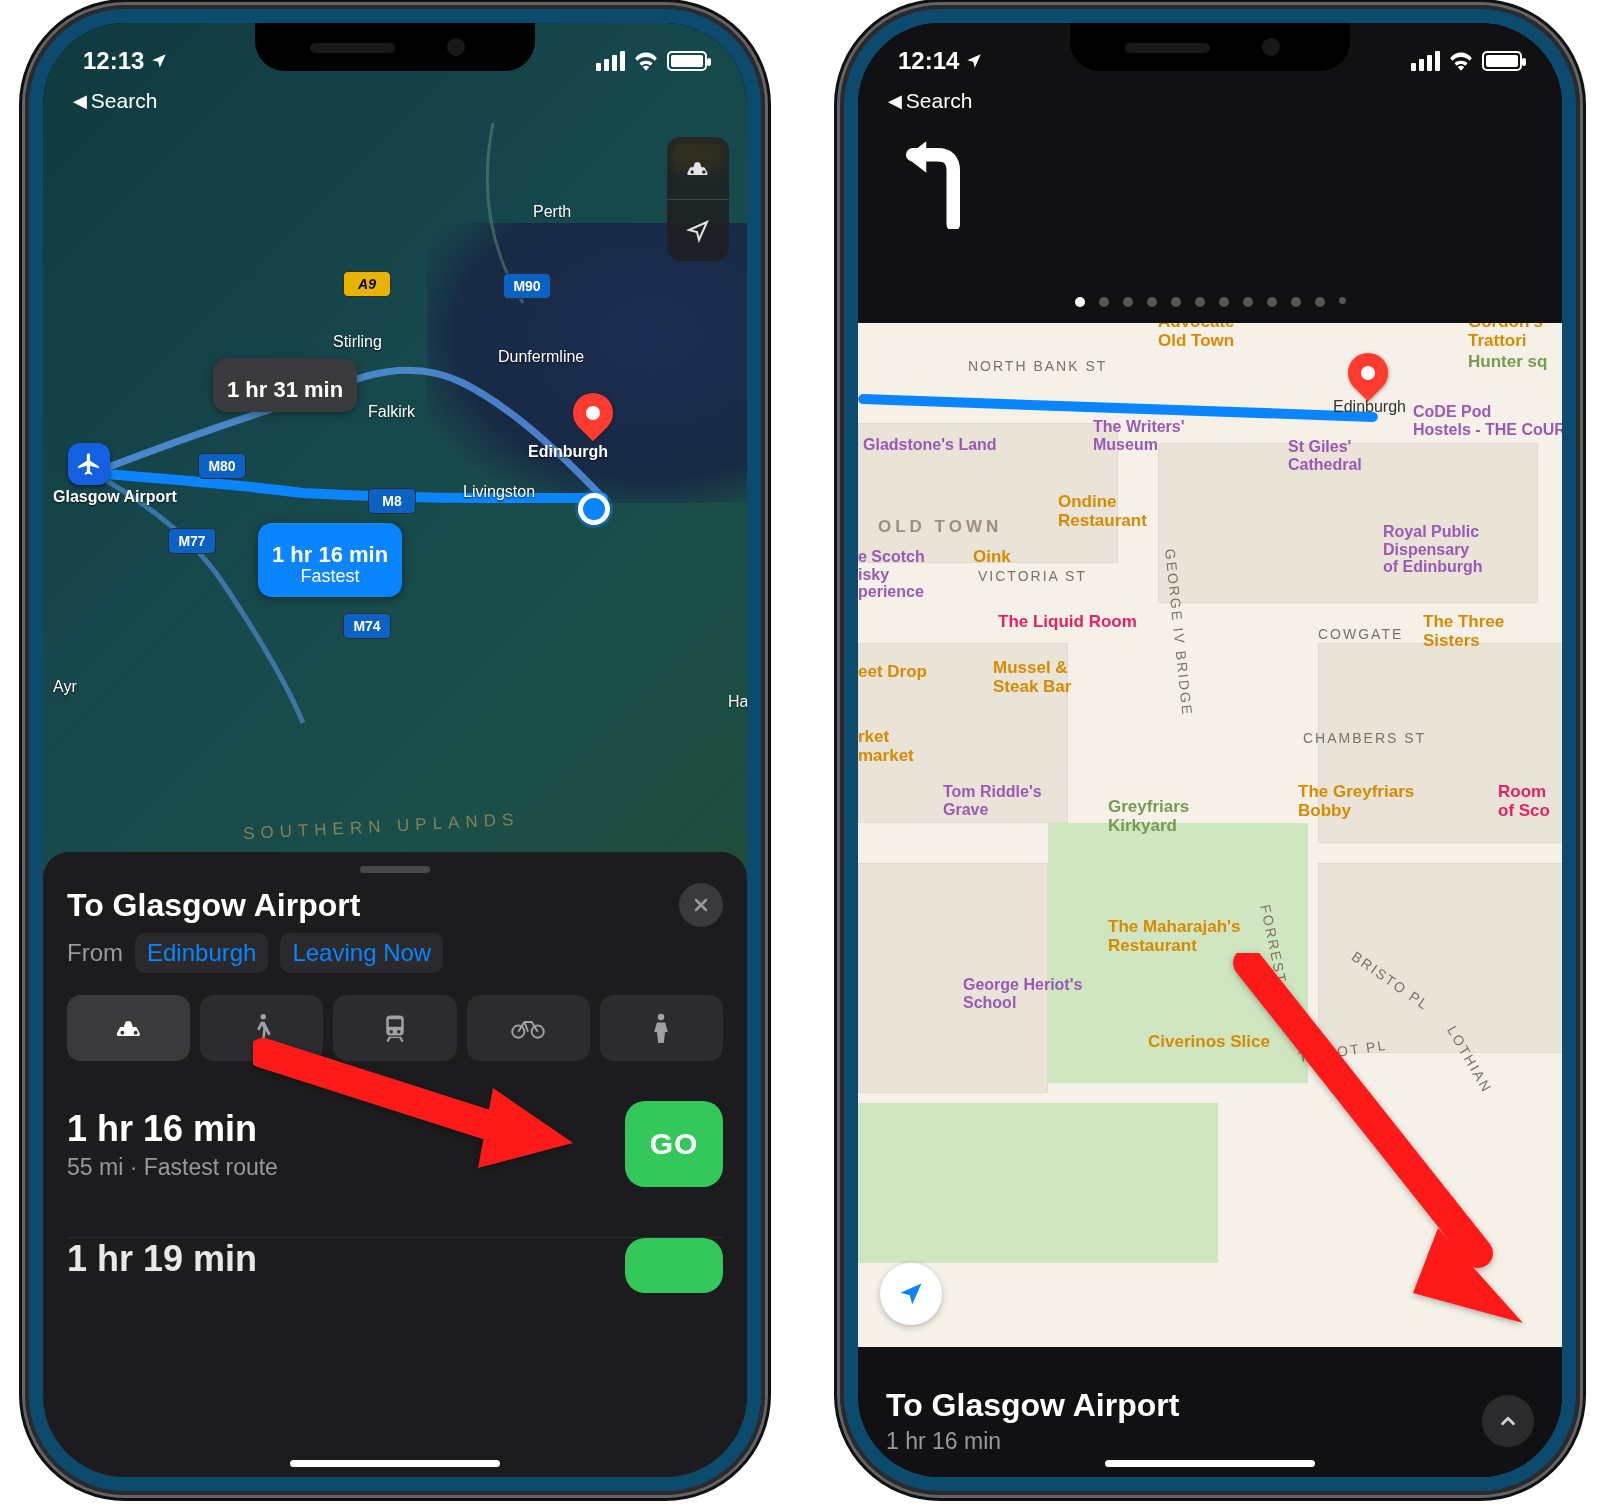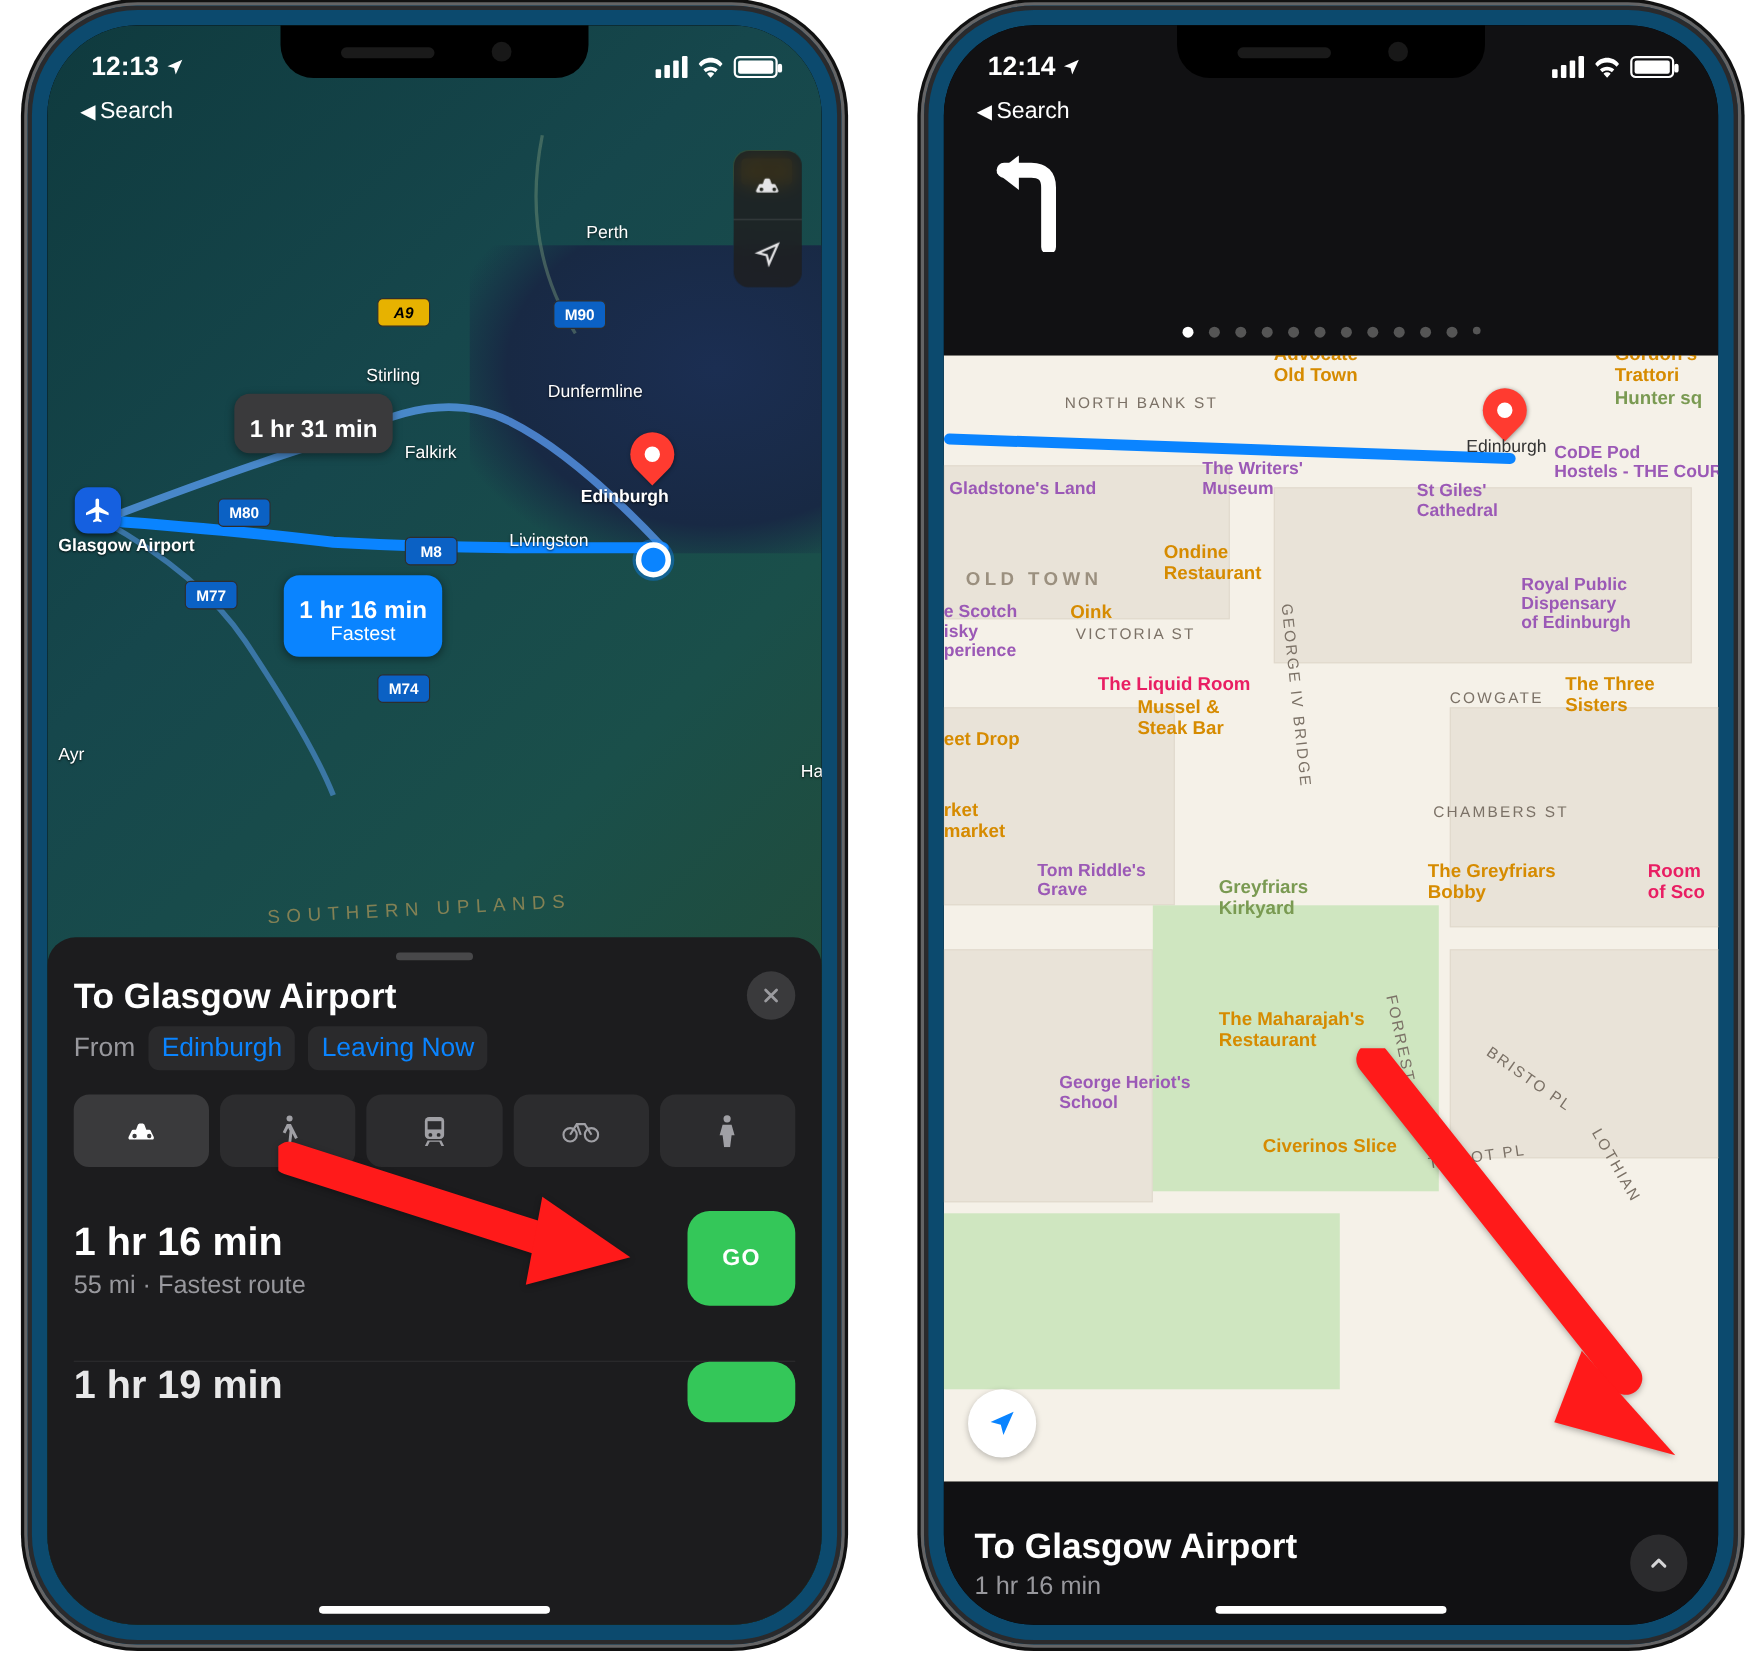--- a/index.html
+++ b/index.html
@@ -90,21 +90,21 @@
   .close-btn{width:44px;height:44px;border-radius:50%;background:#3a3a3c;display:flex;align-items:center;justify-content:center;color:#9b9b9f;}
   .from-row{margin-top:6px;display:flex;align-items:center;gap:12px;font-size:24px;}
   .from-row .lbl{color:var(--text-secondary);}
   .from-row .chip{color:#0a84ff;background:#2a2a2c;padding:6px 12px;border-radius:10px;}
   .modes{margin-top:22px;display:flex;gap:10px;}
   .modes button{flex:1;height:66px;border:none;border-radius:14px;background:var(--panel2);display:flex;align-items:center;justify-content:center;color:#a0a0a5;}
   .modes button.active{background:#3a3a3c;color:#fff;}
   .route-result{margin-top:40px;display:flex;justify-content:space-between;align-items:center;}
   .route-result .tt{color:#fff;font-size:36px;font-weight:700;}
   .route-result .tt .sub{display:block;color:var(--text-secondary);font-size:23px;font-weight:400;margin-top:4px;}
-  .go-btn{width:98px;height:86px;background:var(--green);border-radius:20px;color:#fff;font-size:21px;font-weight:700;letter-spacing:1px;display:flex;align-items:center;justify-content:center;}
+  .go-btn{width:98px;height:86px;background:var(--green);border-radius:20px;color:#fff;font-size:30px;font-weight:700;letter-spacing:1px;display:flex;align-items:center;justify-content:center;}
   .route-result.second{margin-top:50px;border-top:1px solid rgba(255,255,255,.08);}
   .home-ind{position:absolute;bottom:10px;left:50%;transform:translateX(-50%);width:210px;height:7px;background:#fff;border-radius:6px;}
 
   
   .red-arrow{position:absolute;z-index:60;}
   .red-arrow svg{filter:drop-shadow(0 2px 3px rgba(0,0,0,.3));}
 
   
   .nav-banner{position:absolute;top:0;left:0;right:0;height:300px;background:#111113;padding:110px 30px 0 40px;z-index:20;display:flex;gap:22px;}
   .nav-banner .turn-icon{flex:0 0 70px;color:#fff;padding-top:6px;}
@@ -417,21 +417,21 @@
       <div class="poi" style="left:20px;top:195px;color:#9b907f;letter-spacing:4px;font-weight:700;">OLD TOWN</div>
       <div class="poi purple" style="left:0;top:225px;white-space:pre;">e Scotch
 isky
 perience</div>
       <div class="poi" style="left:115px;top:225px;">Oink</div>
       <div class="poi purple" style="left:525px;top:200px;white-space:pre;">Royal Public
 Dispensary
 of Edinburgh</div>
       <div class="poi pink" style="left:140px;top:290px;">The Liquid Room</div>
       <div class="poi" style="left:0;top:340px;">eet Drop</div>
-      <div class="poi" style="left:135px;top:311px;white-space:pre;margin-left:41px;">Mussel &amp;
+      <div class="poi" style="left:135px;top:336px;white-space:pre;">Mussel &amp;
 Steak Bar</div>
       <div class="poi" style="left:565px;top:290px;white-space:pre;">The Three
 Sisters</div>
       <div class="poi" style="left:0;top:405px;white-space:pre;">rket
 market</div>
       <div class="poi purple" style="left:85px;top:460px;white-space:pre;">Tom Riddle's
 Grave</div>
       <div class="poi" style="left:250px;top:475px;color:#7a9a52;white-space:pre;">Greyfriars
 Kirkyard</div>
       <div class="poi" style="left:440px;top:460px;white-space:pre;">The Greyfriars

